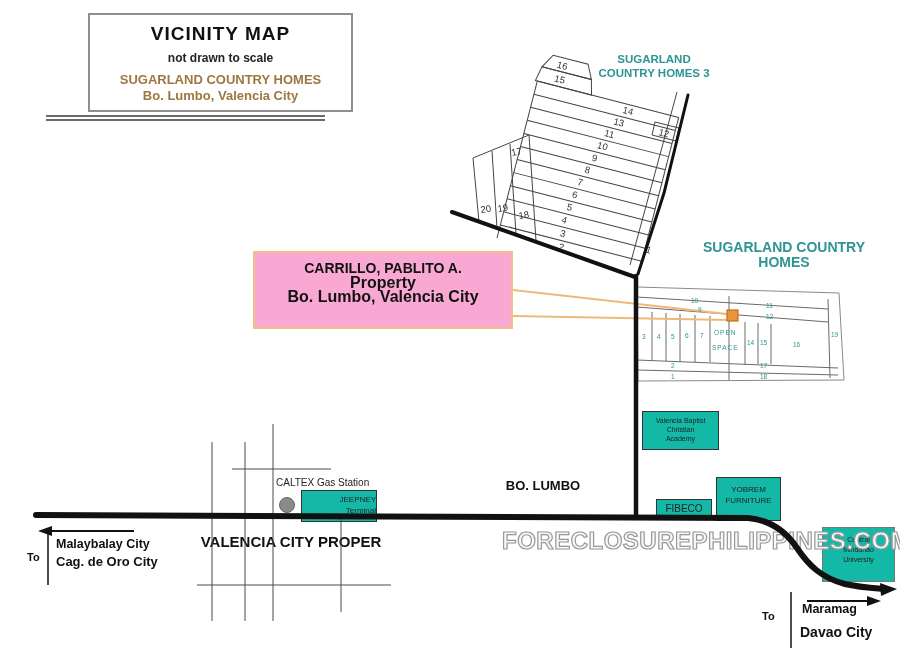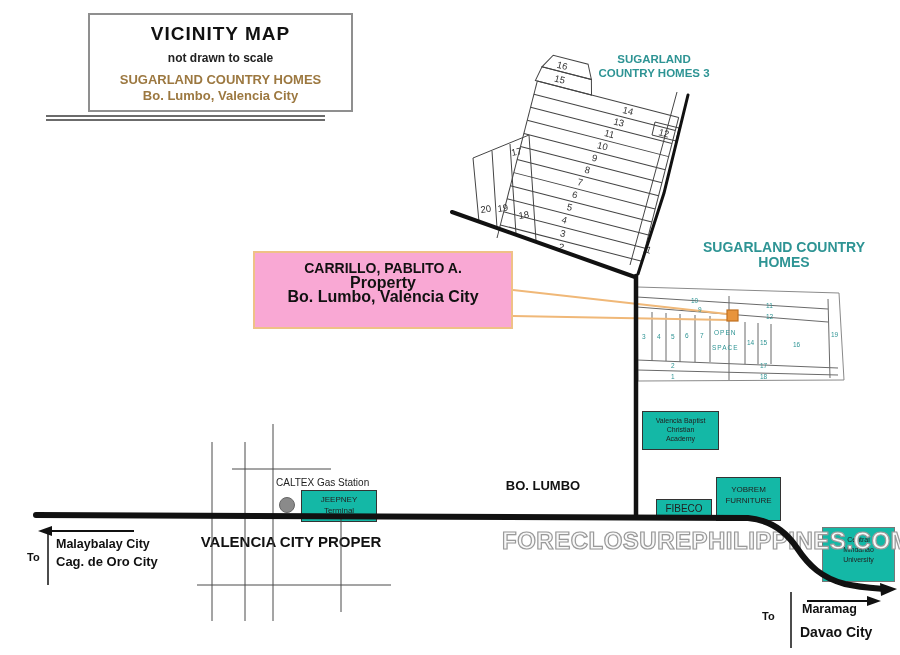--- a/index.html
+++ b/index.html
@@ -30,21 +30,21 @@
   .dir{font-weight:bold;color:#111;}
   .to-left{left:27px;top:551px;font-size:11px;}
   .mala{left:56px;top:537px;font-size:12.5px;text-align:center;}
   .cago{left:56px;top:554px;font-size:13px;}
   .to-right{left:762px;top:610px;font-size:11px;}
   .maramag{left:802px;top:602px;font-size:12.5px;}
   .davao{left:800px;top:624px;font-size:14px;}
   
   .lmbox{border:1px solid #333;background:#14b8a6;text-align:center;color:#222;}
   .caltex-l{left:276px;top:477px;font-size:10px;color:#222;}
-  .jeepney{left:301px;top:490px;width:74px;height:27px;font-size:8px;line-height:11px;padding-top:3px;}
+  .jeepney{left:301px;top:490px;width:74px;height:27px;font-size:8px;line-height:11px;padding-top:3px;text-align:right;}
   .vbca{left:642px;top:411px;width:75px;height:33px;font-size:7px;line-height:9px;padding-top:4px;}
   .fibeco{left:656px;top:493px;width:54px;height:18px;font-size:10px;line-height:17px;margin-top:6px;}
   .yobrem{left:716px;top:477px;width:63px;height:36px;font-size:8px;line-height:11px;padding-top:6px;}
   .cmu{left:822px;top:527px;width:71px;height:46px;font-size:7px;line-height:10px;padding-top:7px;border-color:#777;}
   
   .watermark{left:502px;top:527px;font-size:24px;font-weight:bold;letter-spacing:.5px;
              color:rgba(255,255,255,.92);-webkit-text-stroke:1.2px #9a9a9a;
              text-shadow:0 0 1px #aaa;white-space:nowrap;}
   
   text{font-family:"Liberation Sans",sans-serif;}

